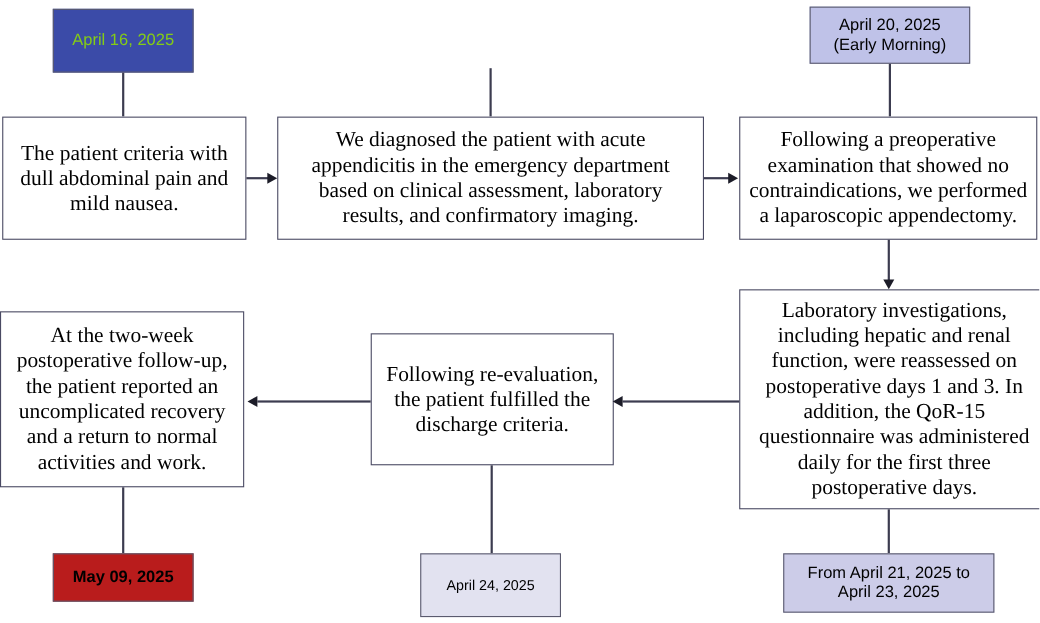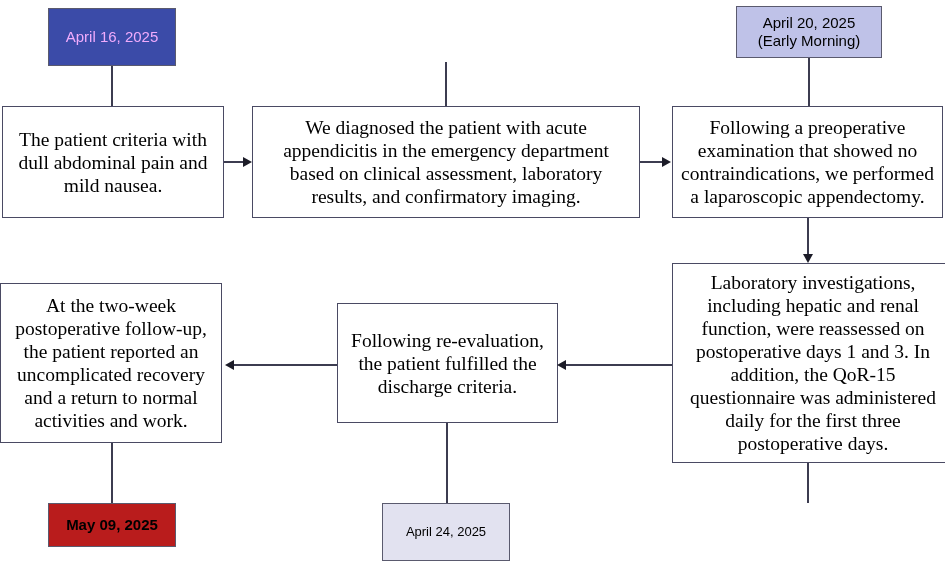--- a/index.html
+++ b/index.html
@@ -49,21 +49,21 @@
     color: #000000;
   }
   .date-box .txt {
     display: block;
     width: 100%;
     padding: 0 4px;
     box-sizing: border-box;
     white-space: pre-line;
   }
   .date-box.dark {
-    color: #f0abfc;
+    color: #84cc16;
   }
 
   
   .conn {
     position: absolute;
     background: #3c3c50;
   }
   .conn.v { width: 1.6px; }
   .conn.h { height: 1.6px; }
 
@@ -151,14 +151,18 @@
   <div class="conn v" style="left:111px; top:443px; height:60px;"></div>
 
   <div class="node date-box" style="left:48px; top:503px; width:128px; height:44px; background:#b91c1c; font-size:15px;font-weight:bold;">
     <span class="txt">May 09, 2025</span>
   </div>
 
   <div class="node date-box" style="left:382px; top:503px; width:128px; height:58px; background:#E2E2F0; font-size:13px;">
     <span class="txt">April 24, 2025</span>
   </div>
 
+  <div class="node date-box" style="left:712px; top:503px; width:192px; height:54px; background:#CCCCE8; font-size:15px;">
+    <span class="txt">From April 21, 2025 to
+April 23, 2025</span>
+  </div>
 
 </div>
 
 </body></html>

